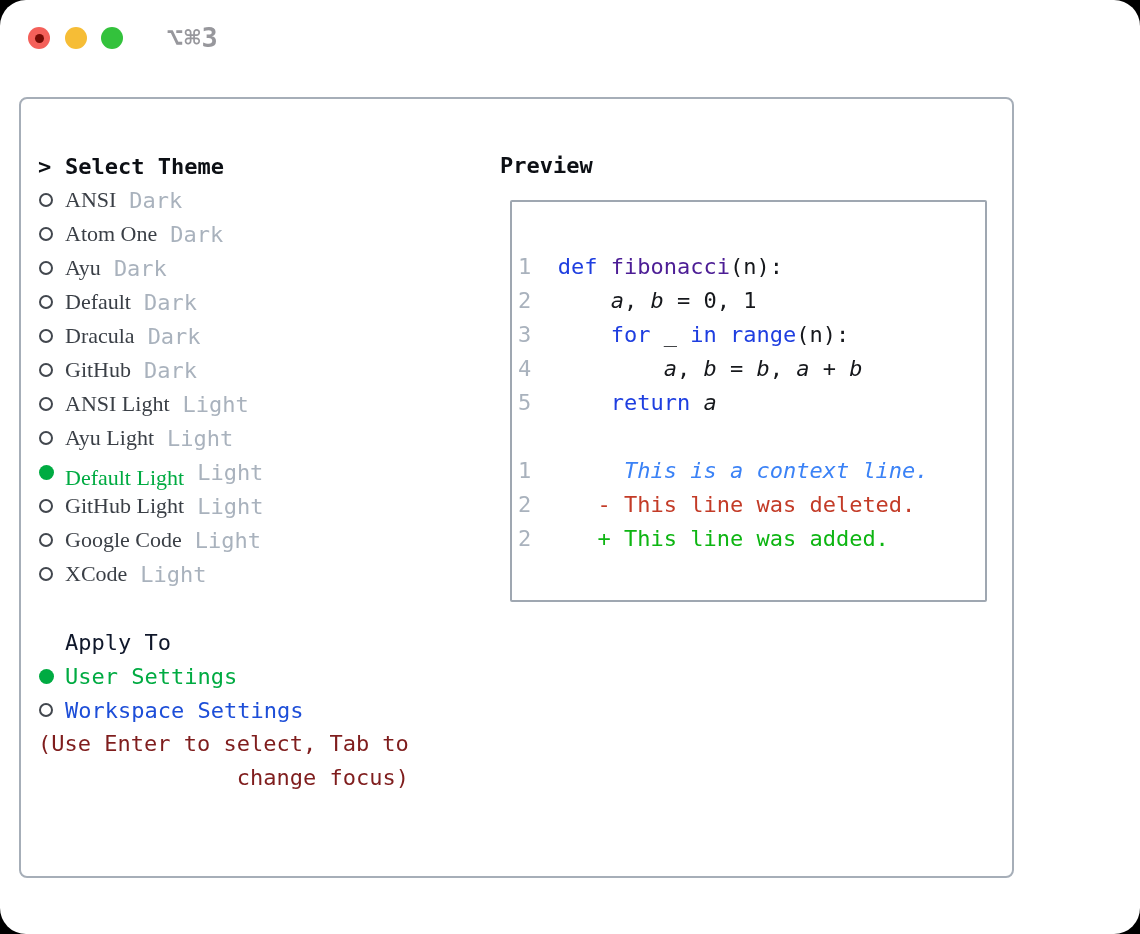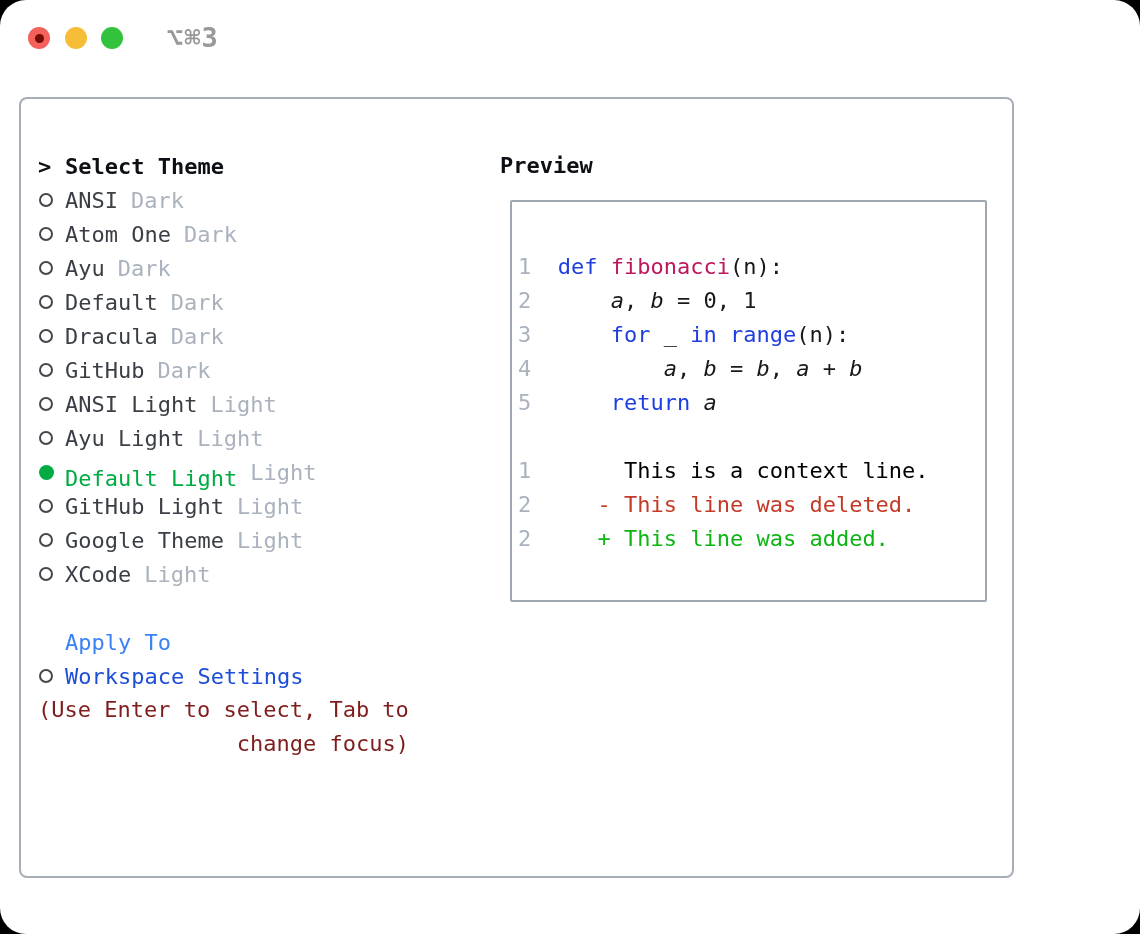--- a/index.html
+++ b/index.html
@@ -19,43 +19,43 @@
            border:2px solid #a6aeb8; border-radius:8px; }
 
   
   .left-col { position:absolute; left:17px; top:50px; font-size:22px; }
   .row { display:flex; align-items:center; height:34px; white-space:pre; }
   .slot { width:27px; flex:0 0 27px; display:flex; align-items:center; }
   .cursor { color:#0c0f14; font-weight:700; }
   .ring { width:14px; height:14px; border:2px solid #42474e; border-radius:50%; margin-left:1px; }
   .dot  { width:15px; height:15px; border-radius:50%; background:#00ab42; margin-left:1px; }
   .h-label  { font-weight:700; color:#0c0f14; }
-  .h2-label { color:#3b82f6; }
-  .t-name { color:#3a3f46; }
+  .h2-label { color:#0f172a; }
+  .t-name { color:#3a3f46;font-family:Liberation Serif, serif; }
   .t-name.sel { color:#00ab42;margin-top:12px; }
   .t-var { color:#a9b2bd; margin-left:13px; }
   .opt-label { color:#1d4ed8; }
   .opt-label.sel { color:#00ab42; }
   .section { margin-top:34px; }
   .help { color:#7f1d1d; line-height:34px;text-align:right; }
 
   
   .preview-title { position:absolute; left:479px; top:50px; height:34px; line-height:34px;
                    font-size:22px; font-weight:700; color:#0c0f14; }
   .preview-box { position:absolute; left:489px; top:101px; width:477px; height:402px;
                  background:#fff; border:2px solid #9fa7b1; border-radius:2px;
                  padding:14px 0 0 6px; font-size:22px; overflow:hidden; }
   .group { margin-top:34px; }
   .line { height:34px; line-height:34px; white-space:pre; }
   .ln { color:#a9b2bd; }
   .tk-plain { color:#16181c; }
   .tk-kw  { color:#1e3ee0; }
-  .tk-fn  { color:#be185d; }
+  .tk-fn  { color:#4c1d95; }
   .tk-var { color:#16181c; font-style:italic; }
-  .tk-ctx { color:#000000; }
+  .tk-ctx { color:#3b82f6;font-style:italic; }
   .tk-del { color:#c33b27; }
   .tk-add { color:#0db512; }
 </style>
 </head>
 <body>
 
 <div class="window">
   <div>
     <span class="tl tl-red">
       <span class="tl-dot"></span>
@@ -77,30 +77,31 @@
           <div class="row"><span class="slot"><span class="ring"></span></span><span class="t-name">ANSI</span><span class="t-var">Dark</span></div>
           <div class="row"><span class="slot"><span class="ring"></span></span><span class="t-name">Atom One</span><span class="t-var">Dark</span></div>
           <div class="row"><span class="slot"><span class="ring"></span></span><span class="t-name">Ayu</span><span class="t-var">Dark</span></div>
           <div class="row"><span class="slot"><span class="ring"></span></span><span class="t-name">Default</span><span class="t-var">Dark</span></div>
           <div class="row"><span class="slot"><span class="ring"></span></span><span class="t-name">Dracula</span><span class="t-var">Dark</span></div>
           <div class="row"><span class="slot"><span class="ring"></span></span><span class="t-name">GitHub</span><span class="t-var">Dark</span></div>
           <div class="row"><span class="slot"><span class="ring"></span></span><span class="t-name">ANSI Light</span><span class="t-var">Light</span></div>
           <div class="row"><span class="slot"><span class="ring"></span></span><span class="t-name">Ayu Light</span><span class="t-var">Light</span></div>
           <div class="row"><span class="slot"><span class="dot"></span></span><span class="t-name sel">Default Light</span><span class="t-var">Light</span></div>
           <div class="row"><span class="slot"><span class="ring"></span></span><span class="t-name">GitHub Light</span><span class="t-var">Light</span></div>
-          <div class="row"><span class="slot"><span class="ring"></span></span><span class="t-name">Google Theme</span><span class="t-var">Light</span></div>
+          <div class="row"><span class="slot"><span class="ring"></span></span><span class="t-name">Google Code</span><span class="t-var">Light</span></div>
           <div class="row"><span class="slot"><span class="ring"></span></span><span class="t-name">XCode</span><span class="t-var">Light</span></div>
         </div>
 
       <div class="section">
         <div class="row">
           <span class="slot"></span>
           <span class="h2-label">Apply To</span>
         </div>
         <div id="apply-list">
+            <div class="row"><span class="slot"><span class="dot"></span></span><span class="opt-label sel">User Settings</span></div>
             <div class="row"><span class="slot"><span class="ring"></span></span><span class="opt-label">Workspace Settings</span></div>
           </div>
       </div>
 
       <div class="help">
         <div>(Use Enter to select, Tab to</div>
         <div>change focus)</div>
       </div>
     </div>
 

